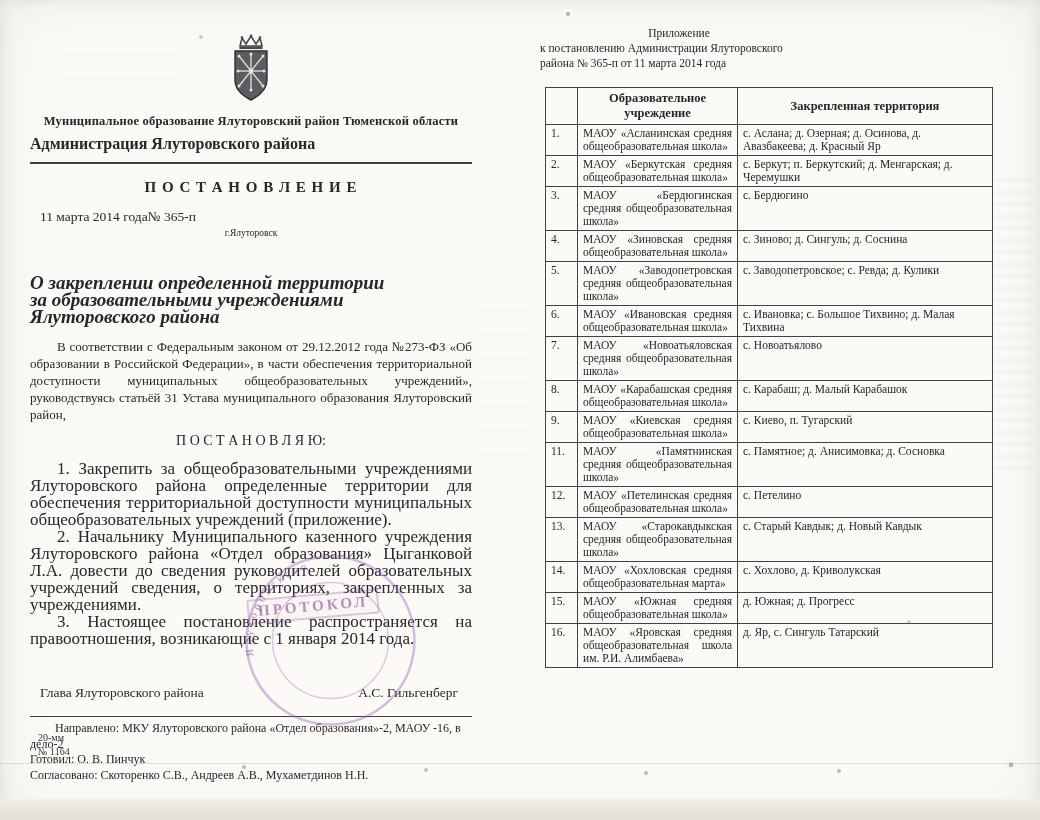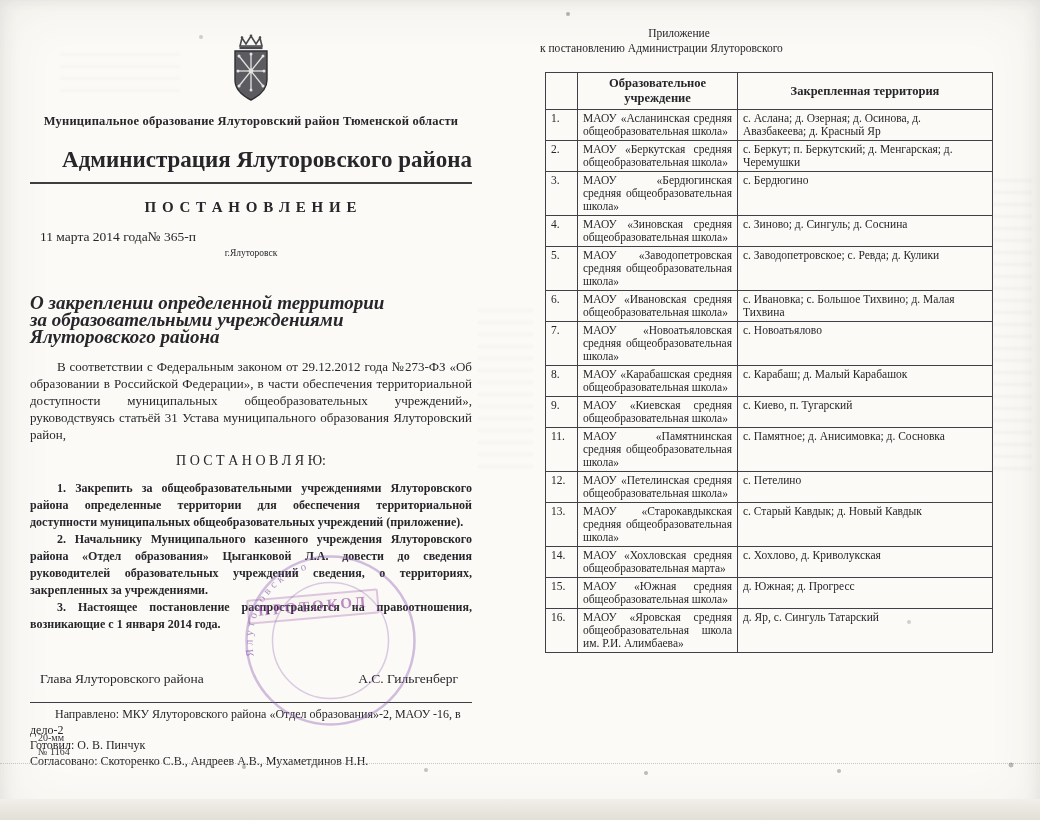--- a/index.html
+++ b/index.html
@@ -8,31 +8,31 @@
     position:relative;width:1040px;height:820px;overflow:hidden;
     background:#fbfaf6;
     box-shadow:inset 0 0 55px rgba(60,60,55,.08), inset -6px 0 14px rgba(60,60,55,.05), inset 6px 0 14px rgba(60,60,55,.05);
     font-family:"Liberation Serif","DejaVu Serif",serif;
     color:#26262b;
   }
   
   .page-left{position:absolute;left:30px;top:30px;width:442px;}
   .crest{text-align:center;margin-top:4px;}
   .org1{font-size:12.5px;font-weight:bold;text-align:center;margin-top:6px;letter-spacing:.2px;}
-  .org2{font-size:23px;font-weight:bold;text-align:right;margin-top:18px;}
+  .org2{font-size:16px;font-weight:bold;text-align:left;margin-top:6px;}
   .rule{border:0;border-top:2px solid #3d3d42;margin:9px 0 0 0;}
   .rule2{border:0;border-top:1.5px solid #3d3d42;margin:15px 0 0 0;}
   .doc-title{text-align:center;font-weight:bold;font-size:15px;margin-top:15px;letter-spacing:1px;}
   .date-row{display:flex;margin-top:13px;padding:0 6px 0 10px;font-size:13.5px;}
   .place{text-align:center;font-size:9.5px;margin-top:3px;}
   .subject{font-style:italic;font-size:19px;line-height:17px;margin-top:36px;font-weight:bold;}
   .preamble{font-size:13px;line-height:17px;text-align:justify;text-indent:27px;margin-top:13px;}
   .resolve{text-align:center;font-size:14px;margin-top:10px;}
   .items{margin-top:11px;}
-  .items p{font-size:12px;line-height:17px;text-align:justify;text-indent:27px;margin:0;font-weight:bold;}
+  .items p{font-size:17px;line-height:17px;text-align:justify;text-indent:27px;margin:0;}
   .sig-row{display:flex;justify-content:space-between;margin-top:38px;padding:0 14px 0 10px;font-size:13.5px;}
   .routing{font-size:12px;line-height:15.5px;margin-top:4px;}
   .routing .r0{text-indent:25px;}
   .doc-footer{position:absolute;left:38px;top:731px;font-size:10px;line-height:14px;color:#33333a;}
   
   .stamp-svg{position:absolute;left:238px;top:548px;pointer-events:none;}
   .protocol{
     position:absolute;left:247px;top:594px;transform:rotate(-5deg);
     font-weight:bold;font-size:15px;letter-spacing:3px;
     color:rgba(148,76,162,.62);border:2px solid rgba(148,76,162,.28);
@@ -161,20 +161,21 @@
       <textPath href="#arcpath">Ялуторовского</textPath>
     </text>
   </svg>
   <div class="protocol">ПРОТОКОЛ</div>
 
   <div class="page-right">
 
     <div class="appendix">
       <div class="a0">Приложение</div>
       <div>к постановлению Администрации Ялуторовского</div>
+      <div>района № 365-п от 11 марта 2014 года</div>
     </div>
 
     <table class="terr">
       <thead>
         <tr>
           <th class="c-num"></th>
           <th class="c-school">Образовательное учреждение</th>
           <th class="c-terr">Закрепленная территория</th>
         </tr>
       </thead>

